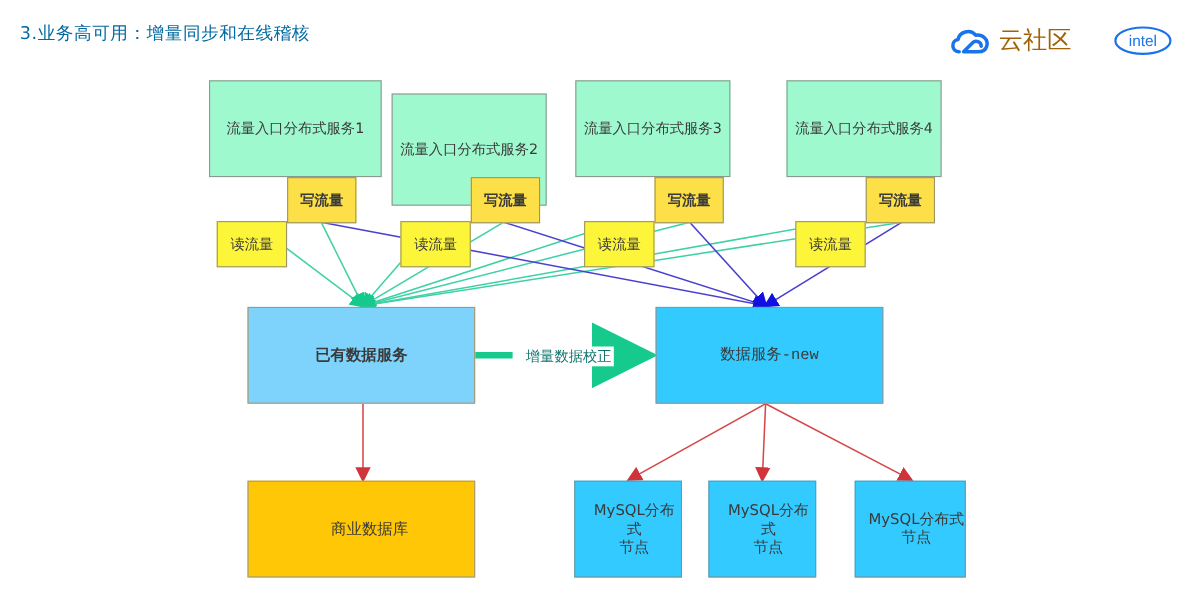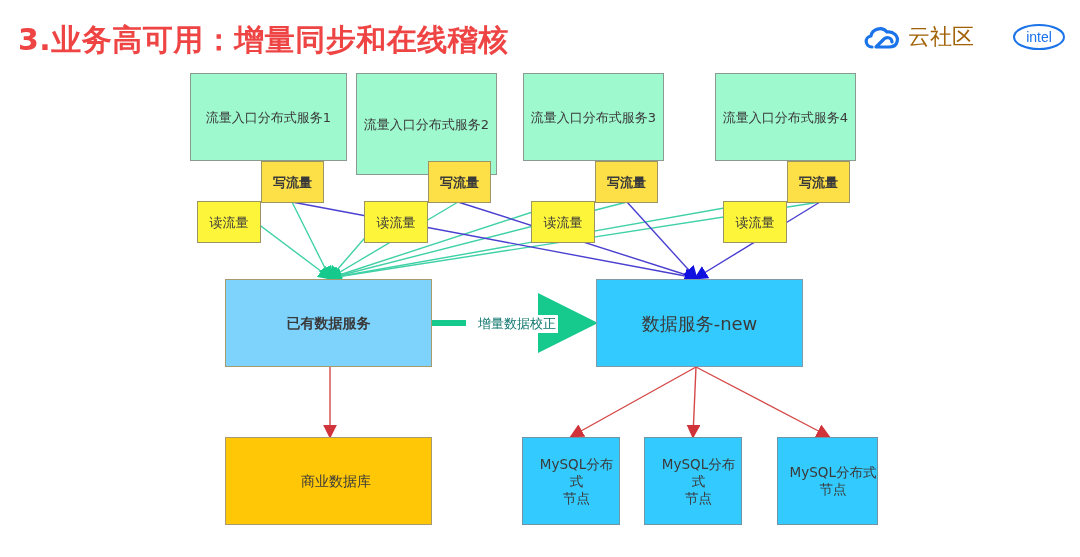--- a/index.html
+++ b/index.html
@@ -1,30 +1,30 @@
 <!DOCTYPE html>
 <html><head>
 <meta charset="utf-8">
 <style>
   html, body { margin: 0; padding: 0; background: #ffffff; }
   body { width: 1080px; height: 557px; position: relative; overflow: hidden;
          font-family: "DejaVu Sans", "Liberation Sans", sans-serif; }
-  .title { position: absolute; left: 18px; top: 20px; font-size: 30px; font-weight: bold;
-           color: #ef4444; letter-spacing: 0.5px; }
+  .title { position: absolute; left: 18px; top: 20px; font-size: 16px; font-weight: normal;
+           color: #0369a1; letter-spacing: 0.5px; }
   .logo-cloud { position: absolute; left: 862px; top: 22px; display: flex; align-items: center; }
   .logo-cloud .txt { font-size: 22px; color: #a16207; margin-left: 6px; }
   .logo-intel { position: absolute; left: 1012px; top: 22px; width: 54px; height: 30px; }
   .box { position: absolute; box-sizing: border-box; border: 1.5px solid #8a9a8f;
          display: flex; align-items: center; justify-content: center; text-align: center;
          color: #3a3a3a; font-size: 13px; line-height: 17px; }
   .svc { background: #9ff9cf; }
   .read { background: #fdf53a; border-color: #9c9462; margin-top: 40px; }
   .write { background: #fde047; border-color: #9c9462; font-weight: bold; }
   .existing { background: #7dd3fc; border-color: #a89a6e; font-size: 14px; font-weight: bold; }
-  .newsvc { background: #33cbff; border-color: #7f9aa8; font-size: 18px; }
+  .newsvc { background: #33cbff; border-color: #7f9aa8; font-size: 14px; font-family: Liberation Mono, monospace; }
   .bizdb { background: #ffc705; border-color: #a89a6e; font-size: 14px; padding-left: 15px; }
   .mysql { background: #33cbff; border-color: #6f95a4; font-size: 13.5px; padding-left: 11px; }
   svg.lines { position: absolute; left: 0; top: 0; }
   .edge-label { position: absolute; left: 476px; top: 315px; font-size: 13px; color: #0f766e;
                 background: #fff; padding: 0 2px; }
 </style>
 </head>
 <body>
 
 <div class="title">3.业务高可用：增量同步和在线稽核</div>
@@ -84,21 +84,21 @@
 <div class="box svc" style="left:190px;top:73px;width:157px;height:88px;">
   <span>流量入口分布式服务1</span>
 </div>
 <div class="box read" style="left:197px;top:161px;width:64px;height:42px;">
   <span>读流量</span>
 </div>
 <div class="box write" style="left:261px;top:161px;width:63px;height:42px;">
   <span>写流量</span>
 </div>
 
-<div class="box svc" style="left:356px;top:73px;width:141px;height:102px;">
+<div class="box svc" style="left:356px;top:85px;width:141px;height:102px;">
   <span>流量入口分布式服务2</span>
 </div>
 <div class="box read" style="left:364px;top:161px;width:64px;height:42px;">
   <span>读流量</span>
 </div>
 <div class="box write" style="left:428px;top:161px;width:63px;height:42px;">
   <span>写流量</span>
 </div>
 
 <div class="box svc" style="left:523px;top:73px;width:141px;height:88px;">

